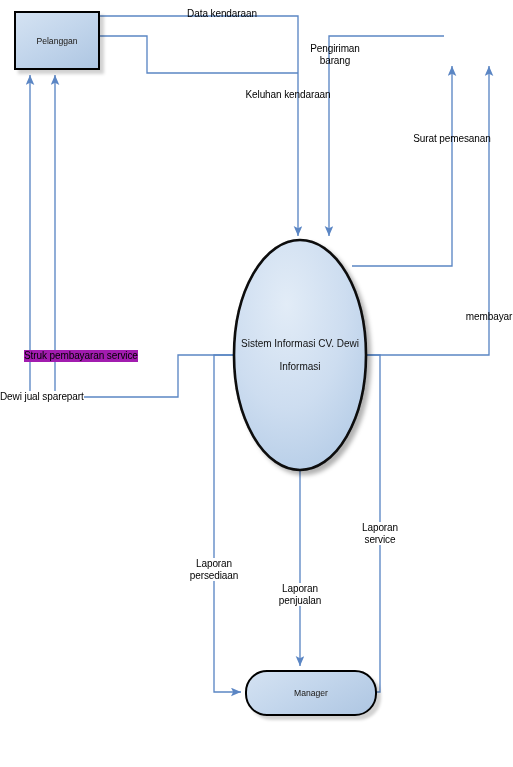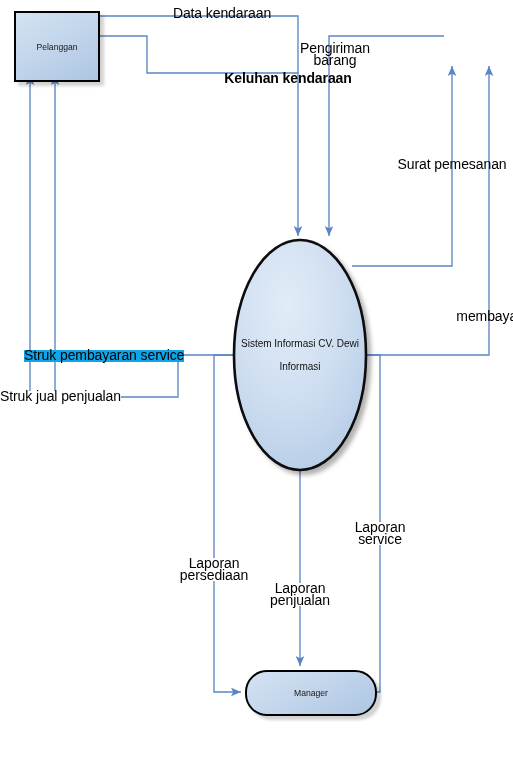--- a/index.html
+++ b/index.html
@@ -9,21 +9,21 @@
     font-family:"Liberation Sans","DejaVu Sans",sans-serif;
     overflow:hidden;
     position:relative;
   }
   #diagram{
     position:absolute;left:0;top:0;width:513px;height:767px;
   }
   svg{display:block;position:absolute;left:0;top:0;}
   .flow-label{
     position:absolute;
-    font-size:14px;
+    font-size:10px;
     color:#000000;
     line-height:11.5px;
     white-space:pre;
     letter-spacing:-0.1px;
   }
   .flow-label.ctr{text-align:center;transform:translateX(-50%);}
   .flow-label.lft{text-align:left;}
   .entity{
     position:absolute;
     box-sizing:border-box;
@@ -90,48 +90,48 @@
 
       <path d="M300,470 L300,666" marker-end="url(#ah)"></path>
 
       <path d="M362,355 L380,355 L380,692 L361,692" marker-end="url(#ah)"></path>
 
     </g>
 
     <ellipse cx="300" cy="355" rx="66" ry="115" fill="url(#ellipseFill)" stroke="#0a0a0a" stroke-width="2.6" filter="url(#softshadow)"></ellipse>
   </svg>
 
-  <div class="entity" style="left:14px;top:11px;width:86px;height:71px;">
+  <div class="entity" style="left:14px;top:11px;width:86px;height:59px;">
     <span>Pelanggan</span>
   </div>
 
 
   <div class="entity" style="left:245px;top:670px;width:132px;height:46px;border-radius:22px;">
     <span>Manager</span>
   </div>
 
   <div class="process-label" style="left:300px;top:355px;width:120px;">
     <div>Sistem Informasi CV. Dewi</div>
     <div>Informasi</div>
   </div>
 
   <div class="flow-label ctr" style="left:222px;top:8px;">Data kendaraan</div>
 
-  <div class="flow-label ctr" style="left:288px;top:73px;font-weight:bold;">Keluhan kendaraan</div>
+  <div class="flow-label ctr" style="left:288px;top:89px;">Keluhan kendaraan</div>
 
   <div class="flow-label ctr" style="left:335px;top:43px;text-align:center;">Pengiriman
 barang</div>
 
-  <div class="flow-label ctr" style="left:452px;top:159px;">Surat pemesanan</div>
+  <div class="flow-label ctr" style="left:452px;top:133px;">Surat pemesanan</div>
 
   <div class="flow-label ctr" style="left:489px;top:294px;margin-top:17px;">membayar</div>
 
-  <div class="flow-label lft" style="left:24px;top:350px;background:#0ea5e9;">Struk pembayaran service</div>
+  <div class="flow-label lft" style="left:24px;top:350px;background:#a21caf;">Struk pembayaran service</div>
 
-  <div class="flow-label lft" style="left:0px;top:391px;background:#fff;">Struk jual penjualan</div>
+  <div class="flow-label lft" style="left:0px;top:391px;background:#fff;">Dewi jual sparepart</div>
 
   <div class="flow-label ctr" style="left:214px;top:558px;background:#fff;">Laporan
 persediaan</div>
 
   <div class="flow-label ctr" style="left:300px;top:583px;background:#fff;">Laporan
 penjualan</div>
 
   <div class="flow-label ctr" style="left:380px;top:522px;background:#fff;">Laporan
 service</div>
 

